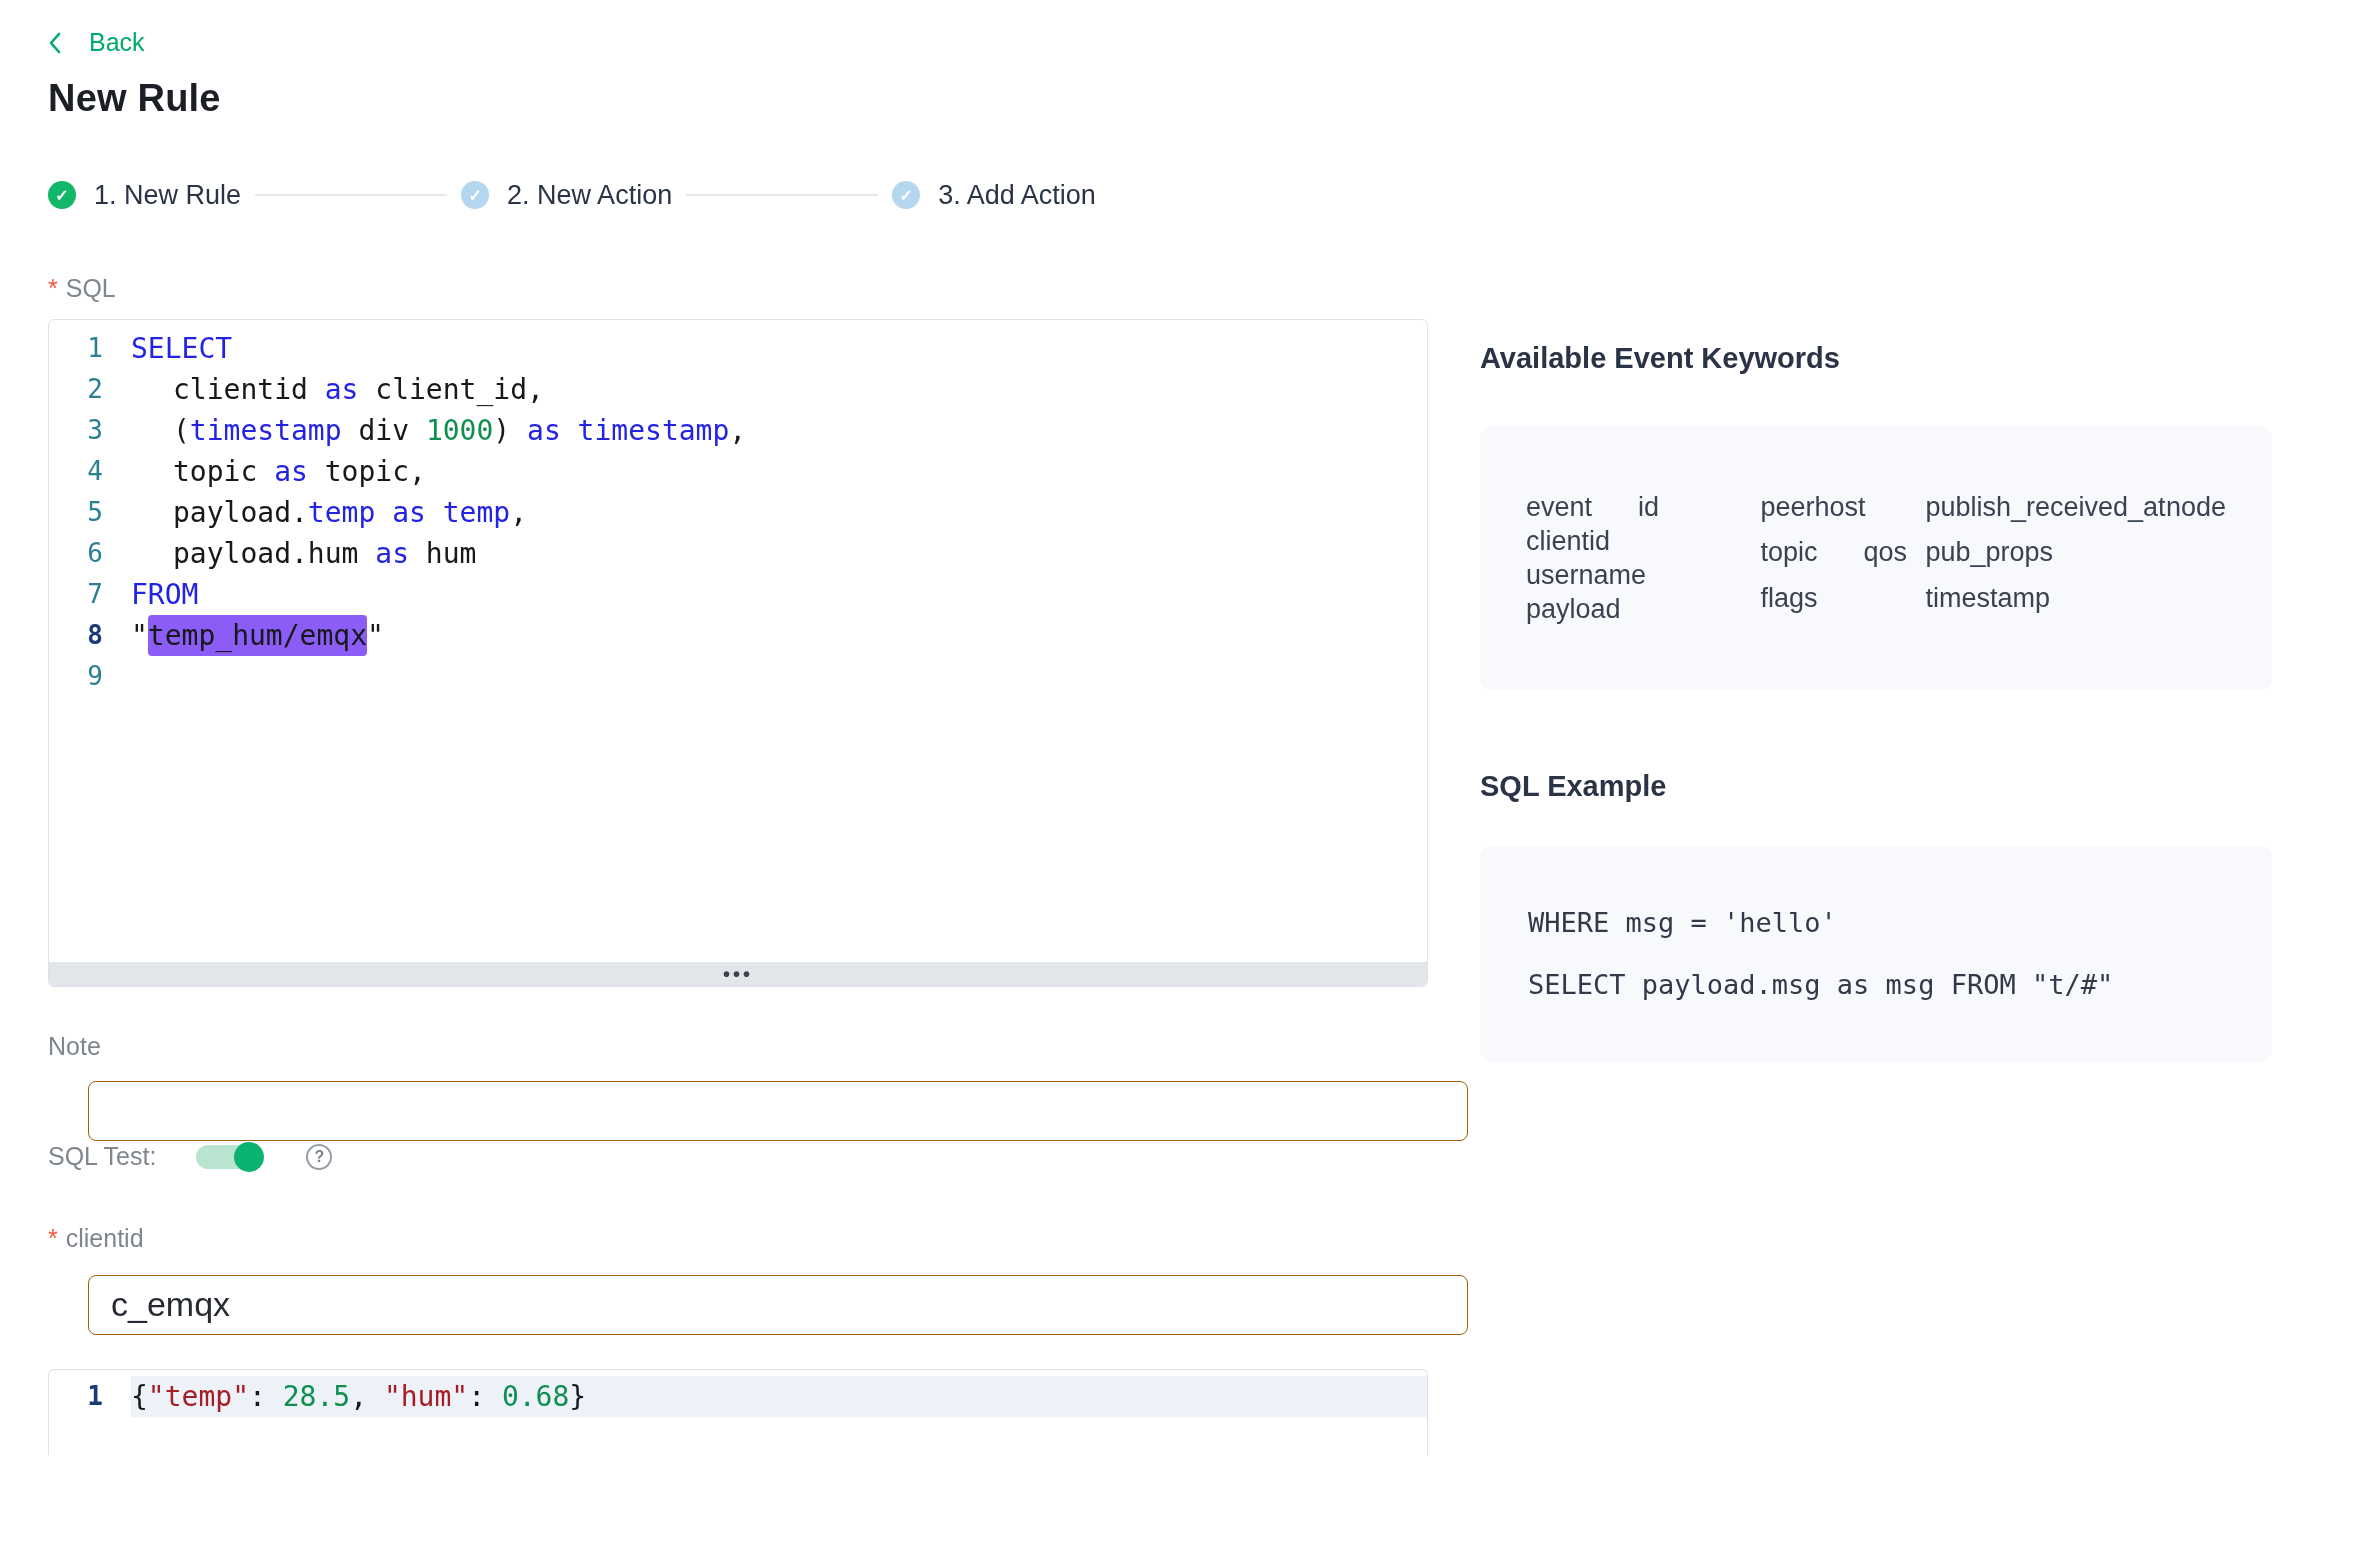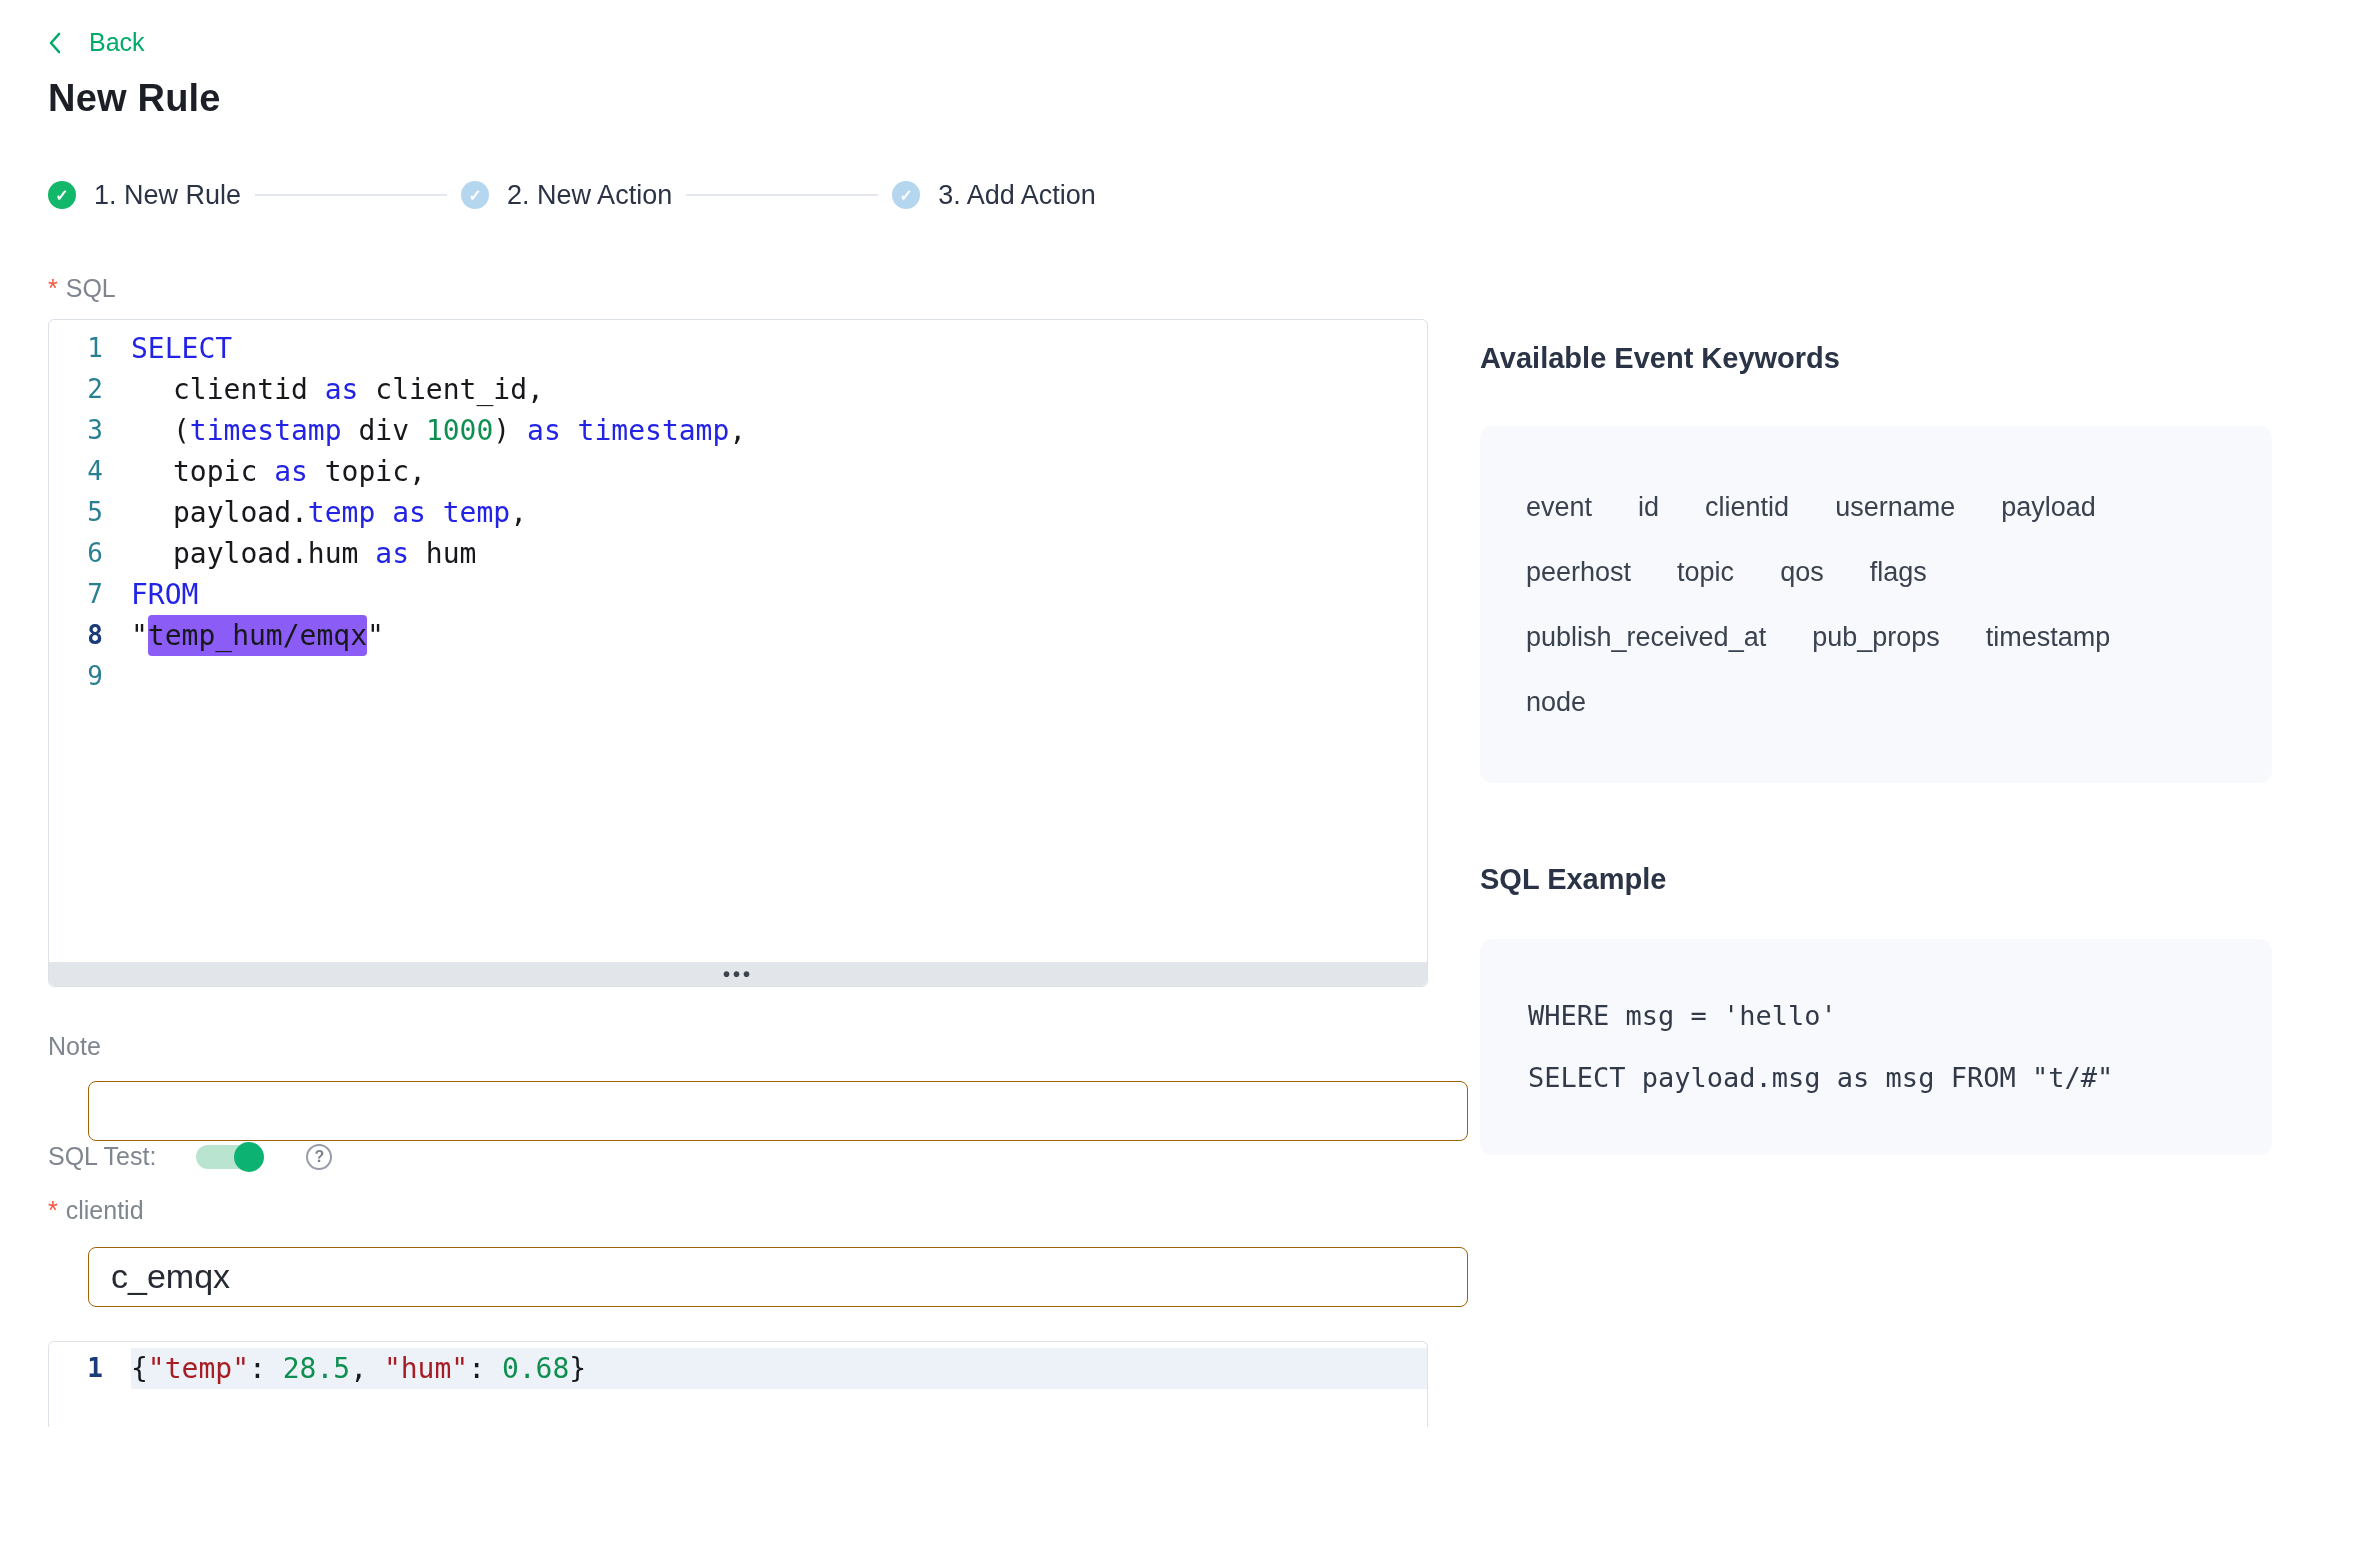--- a/index.html
+++ b/index.html
@@ -27,21 +27,21 @@
   .step-circle.green { background:#12b76a; }
   .step-circle.blue  { background:#b4d6ef; }
   .step-label { font-size:27px; color:#2b3446; }
   .step-connector { width:192px; height:2px; background:#e4e8ee; margin:0 14px; }
 
   
   .field-label { font-size:25px; color:#7f868f; line-height:30px; }
   .req { color:#f2573d; margin-right:8px; }
   .lab-sql     { margin-top:62px; }
   .lab-note    { margin-top:44px; }
-  .lab-client  { margin-top:22px; }
+  .lab-client  { margin-top:50px; }
   .lab-payload { margin-top:36px; }
 
   
   .editor { margin-top:16px; width:1380px; height:668px; border:1px solid #dde1e8;
             border-radius:6px; background:#fff; display:flex; flex-direction:column; overflow:hidden; }
   .lines { flex:1; overflow:hidden; padding-top:8px; }
   .cm-line { display:flex; height:41px; line-height:41px; font-size:28px; }
   .gut { width:82px; padding-right:28px; text-align:right; color:#2a7f93;
          font-size:26px; flex:none; font-family:"DejaVu Sans Mono", monospace; }
   .gut.active { color:#1a3a7a; font-weight:700; }
@@ -78,21 +78,21 @@
                display:flex; align-items:center; justify-content:center; cursor:pointer; }
 
   
   .editor.payload { margin-top:34px; height:86px; border-bottom:none; border-radius:6px 6px 0 0; }
   .editor.payload .lines { padding-top:6px; }
   .editor.payload .code.active-bg { background:#edf2f8; }
 
   
   .panel-title { font-size:29px; font-weight:600; color:#2b3446; line-height:36px; }
   .panel-box { background:#f7f9fc; border-radius:12px; }
-  .kw-box { margin-top:50px; padding:64px 46px; display:flex; flex-direction:column; row-gap:31px; }
+  .kw-box { margin-top:50px; padding:64px 46px; display:flex; flex-direction:row; row-gap:31px; }
   .kw-row { display:flex; column-gap:46px; flex-wrap:wrap; }
   .kw { font-size:27px; line-height:34px; color:#3a4250; }
   .example-title { margin-top:78px; }
   .example-box { margin-top:42px; padding:46px 30px 46px 48px; }
   .example-line { font-size:27px; line-height:62px; color:#323a49; white-space:pre; }
 </style>
 </head>
 <body>
 
 <div class="left-col">

